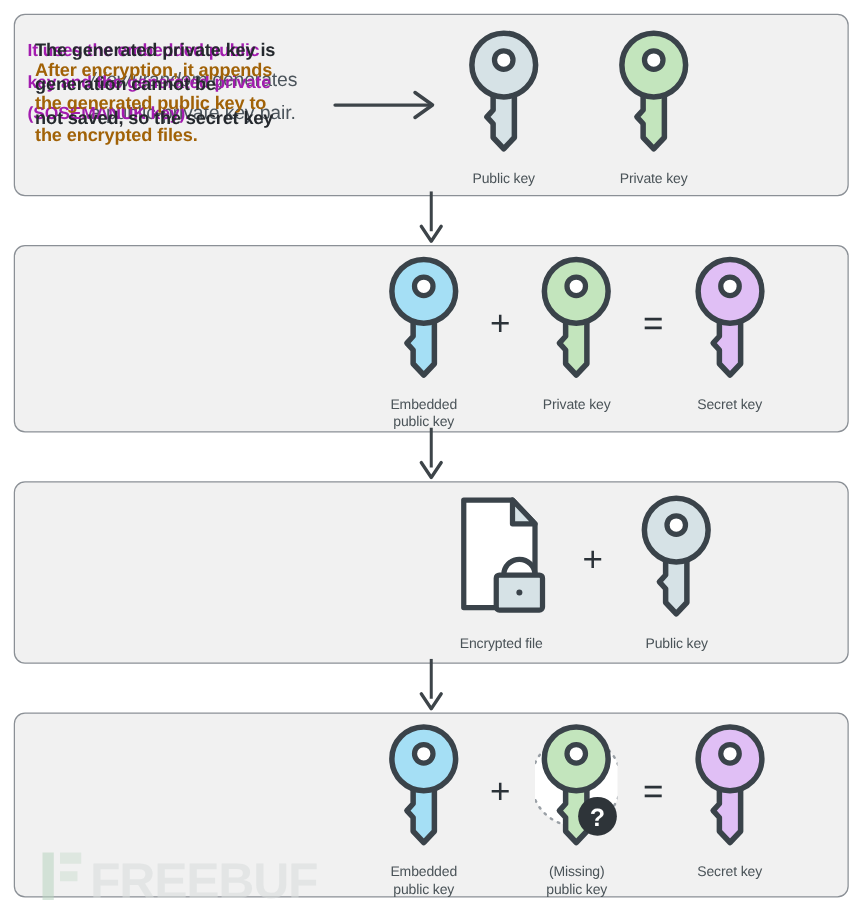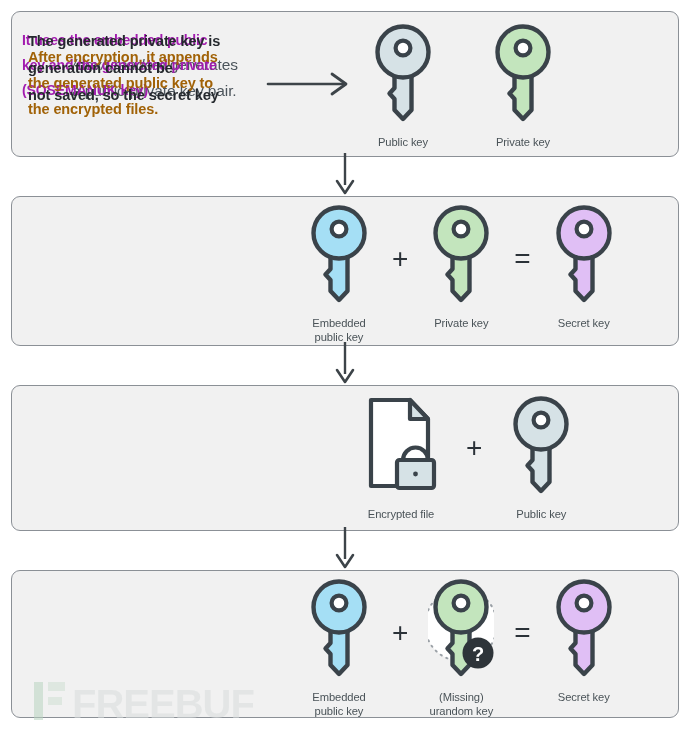--- a/index.html
+++ b/index.html
@@ -327,21 +327,21 @@
         <svg width="66" height="102" viewBox="0 0 66 102">
           <circle cx="33" cy="48" r="36" fill="#ffffff" stroke="#9aa0a6" stroke-width="2" stroke-dasharray="1.2 5.2" stroke-linecap="round"></circle>
           <path d="M24.5 49.5 L24.5 66 L19.5 71.5 L24.5 77 L24.5 88 L33 97 L41.5 88 L41.5 49.5 Z" fill="#c3e5bd" stroke="#3a434a" stroke-width="4.4" stroke-linejoin="round"></path>
           <circle cx="33" cy="30" r="25.5" fill="#c3e5bd" stroke="#3a434a" stroke-width="4.4"></circle>
           <circle cx="33" cy="26" r="7.4" fill="#ffffff" stroke="#3a434a" stroke-width="4.2"></circle>
           <circle cx="50" cy="76" r="15.5" fill="#2e3439"></circle>
           <text x="50" y="83.5" text-anchor="middle" font-family="Liberation Sans, sans-serif" font-size="20" font-weight="bold" fill="#ffffff">?</text>
         </svg>
       </div>
       <div class="icon-caption">(Missing)
-urandom key</div>
+public key</div>
     </div>
 
     <div class="operator">=</div>
 
     <div class="icon-cell">
       <div class="key-wrap">
         <svg width="66" height="102" viewBox="0 0 66 102">
           <path d="M24.5 49.5 L24.5 66 L19.5 71.5 L24.5 77 L24.5 88 L33 97 L41.5 88 L41.5 49.5 Z" fill="#e0bff5" stroke="#3a434a" stroke-width="4.4" stroke-linejoin="round"></path>
           <circle cx="33" cy="30" r="25.5" fill="#e0bff5" stroke="#3a434a" stroke-width="4.4"></circle>
           <circle cx="33" cy="26" r="7.4" fill="#ffffff" stroke="#3a434a" stroke-width="4.2"></circle>

